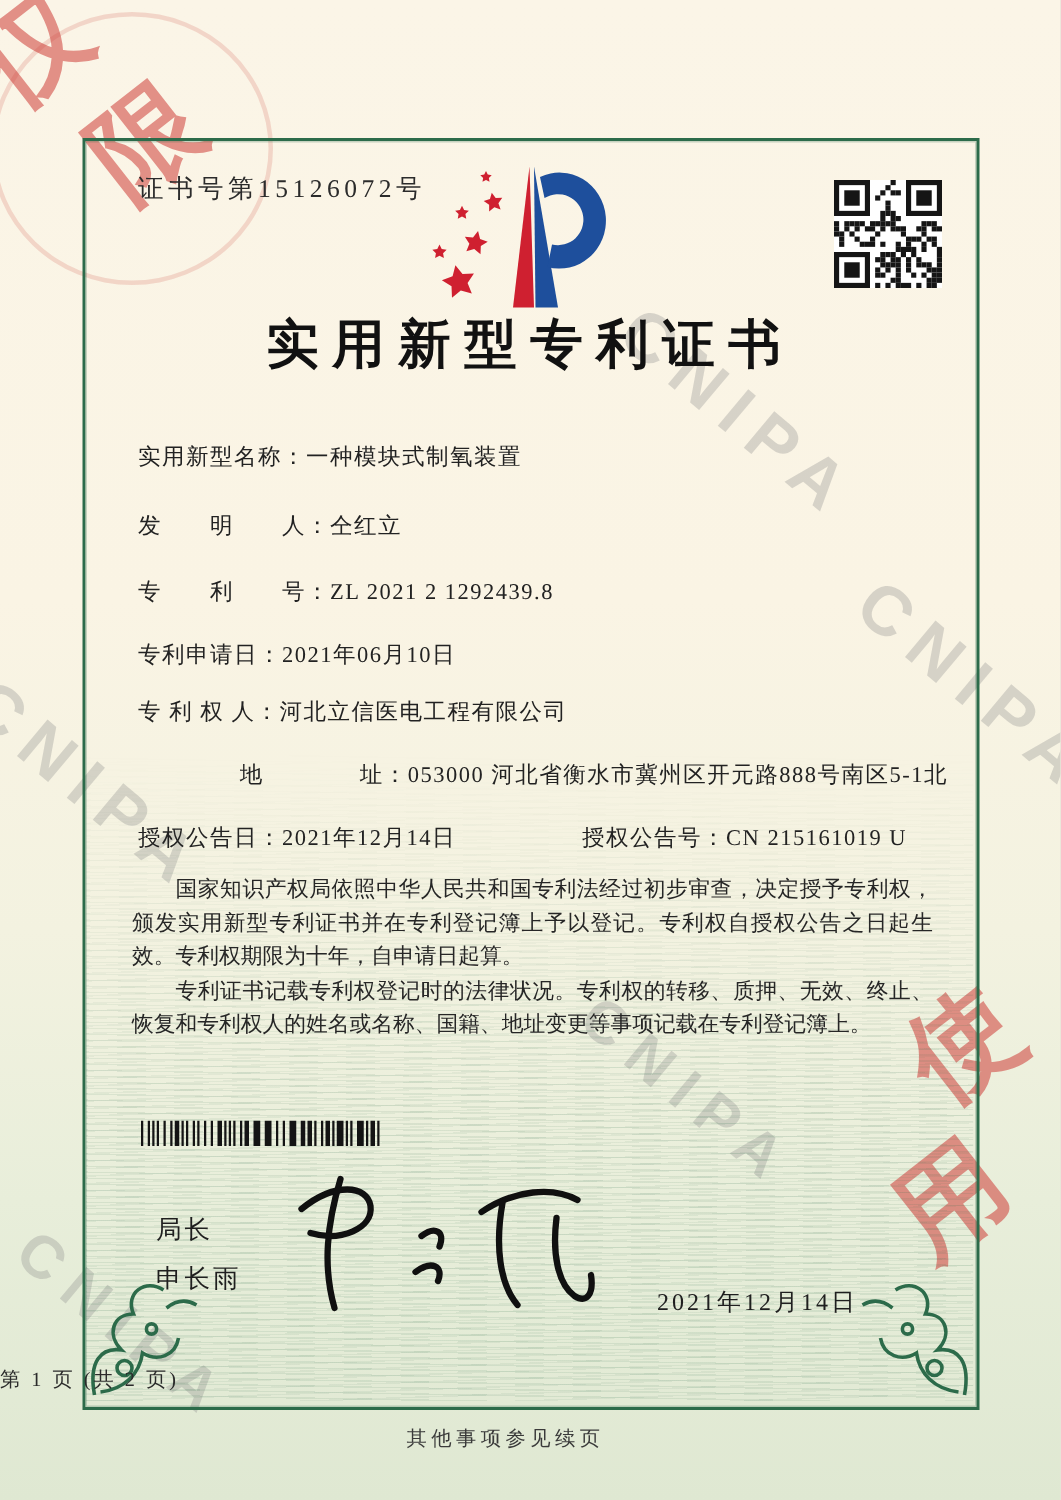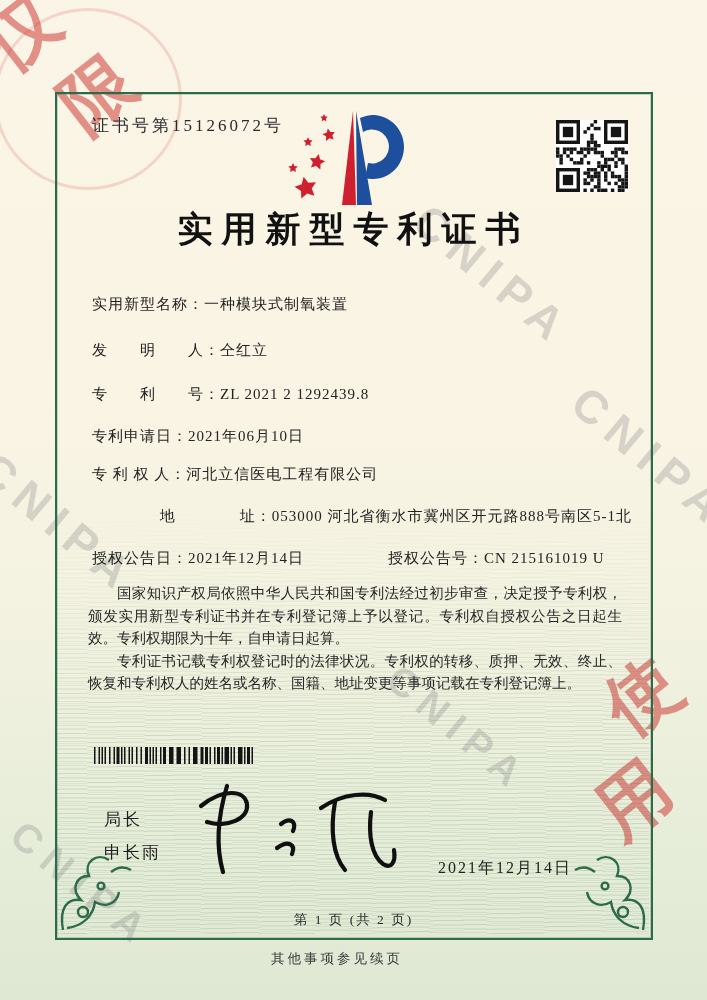--- a/index.html
+++ b/index.html
@@ -38,21 +38,21 @@
   
   .paras{position:absolute;left:88px;top:582px;width:534px;font-size:14.5px;line-height:22.5px;
     color:#262626;text-align:justify;z-index:2;}
   .paras p{margin:0;text-indent:2em;}
   
   .barcode{position:absolute;left:94px;top:747px;width:163px;height:17px;z-index:2;}
   .director-label{position:absolute;left:104px;top:808px;font-size:17px;letter-spacing:2px;z-index:2;}
   .director-name{position:absolute;left:104px;top:841px;font-size:17px;letter-spacing:2px;z-index:2;}
   .signature{position:absolute;left:185px;top:772px;z-index:2;}
   .issue-date{position:absolute;left:438px;top:858px;font-size:16px;letter-spacing:2px;z-index:2;}
-  .page-info{position:absolute;left:0;width:707px;top:911px;text-align:center;font-size:13.5px;
+  .page-info{position:absolute;left:0;width:707px;top:911px;font-size:13.5px;
     letter-spacing:2px;z-index:2;color:#2b2b2b;}
   .footer-note{position:absolute;left:0;width:674px;top:950px;text-align:center;font-size:13.5px;
     letter-spacing:3px;color:#3a3a3a;z-index:2;}
   .corner{position:absolute;z-index:2;pointer-events:none;}
 </style>
 </head>
 <body>
 
 <div class="page">
 

